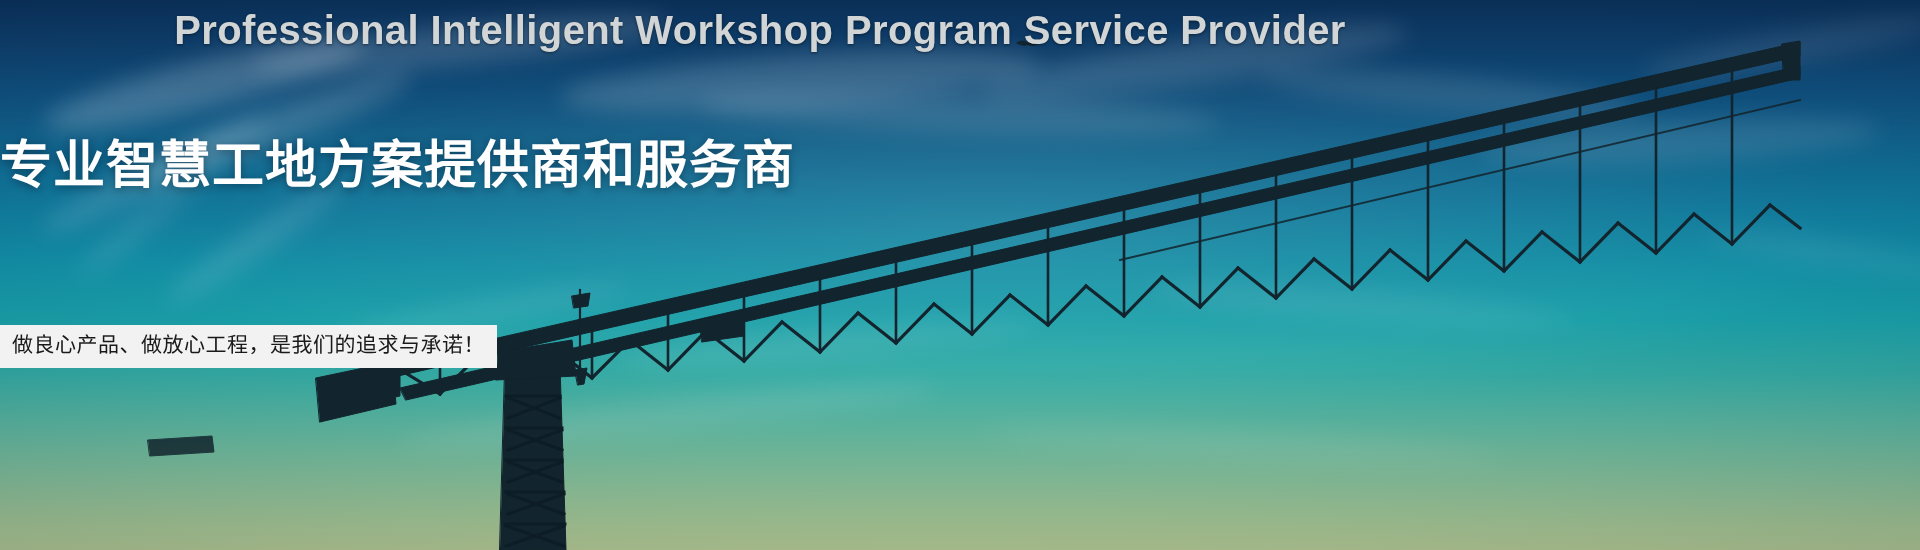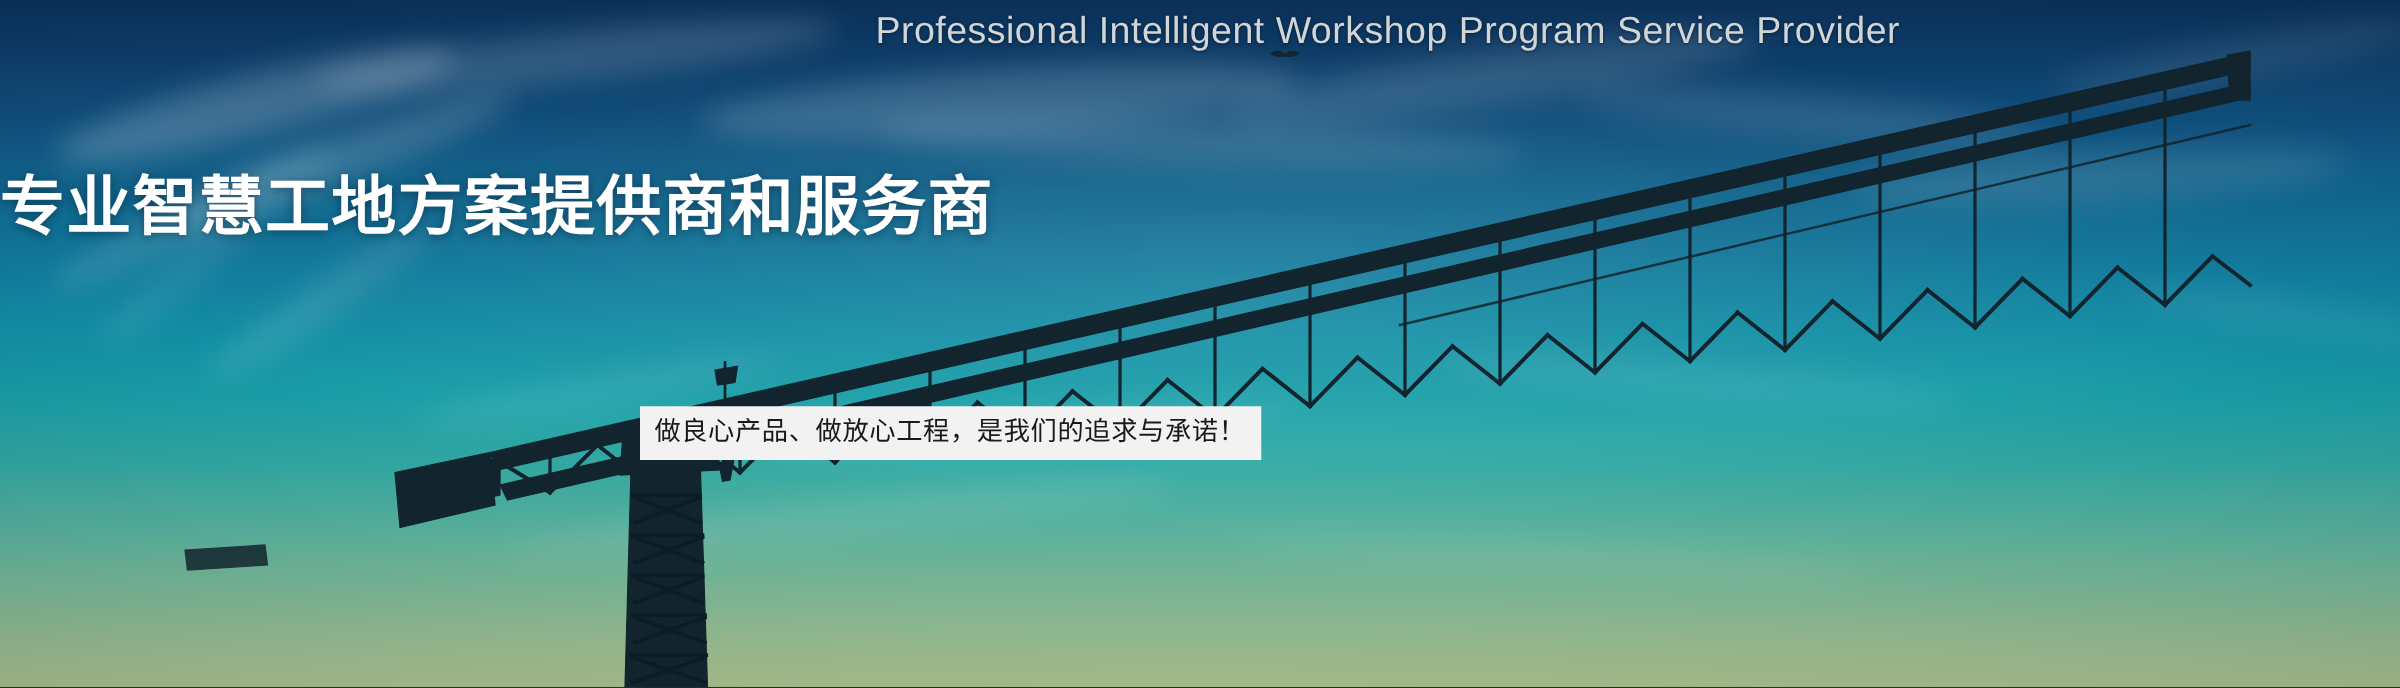--- a/index.html
+++ b/index.html
@@ -92,23 +92,23 @@
   .text-layer {
     position: absolute;
     inset: 0;
   }
 
   .eng-title {
     position: absolute;
     left: 0;
     right: 0;
     top: 8px;
-    text-align: right;
-    font-size: 30px;
-    font-weight: normal;
+    text-align: center;
+    font-size: 40px;
+    font-weight: bold;
     letter-spacing: 0.4px;
     color: #d2d5d6;
     text-shadow: 0 1px 3px rgba(0,0,0,0.45);
     white-space: nowrap;
     padding-right: 400px;
     box-sizing: border-box;
   }
 
   .cn-title {
     position: absolute;
@@ -125,21 +125,20 @@
     color: #ffffff;
     text-shadow: 0 2px 8px rgba(0,20,40,0.45);
     white-space: nowrap;
   }
 
   .sub-wrap {
     position: absolute;
     left: 0;
     right: 0;
     top: 325px;
-    text-align: center;
     padding-right: 400px;
     box-sizing: border-box;
   }
   .sub-box {
     display: inline-block;
     background: #f2f2f2;
     color: #1a1a1a;
     font-family: "DejaVu Sans", "Liberation Sans", sans-serif;
     font-size: 21px;
     line-height: 1.55;

